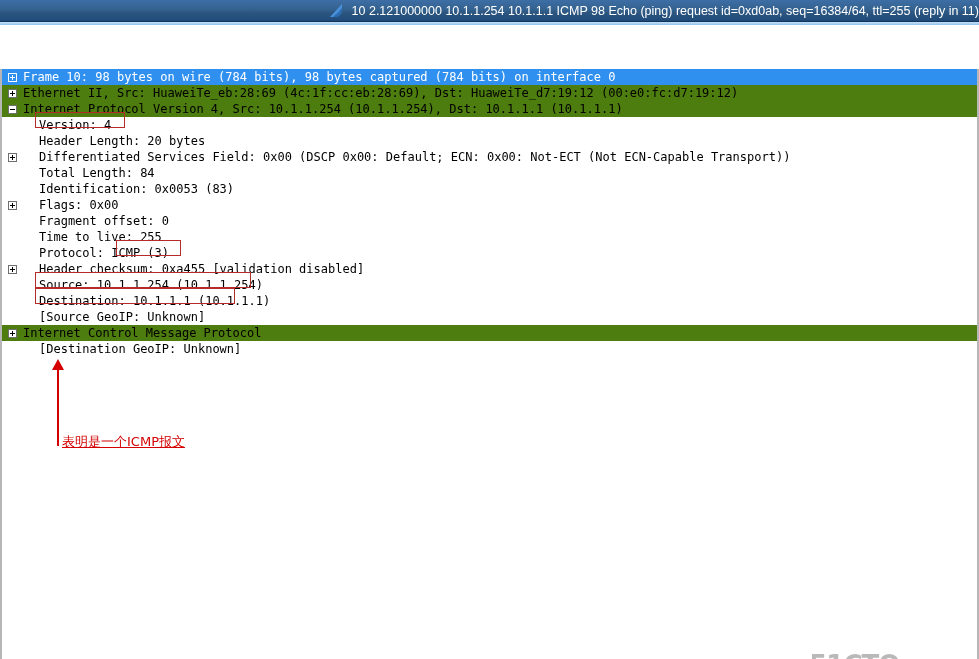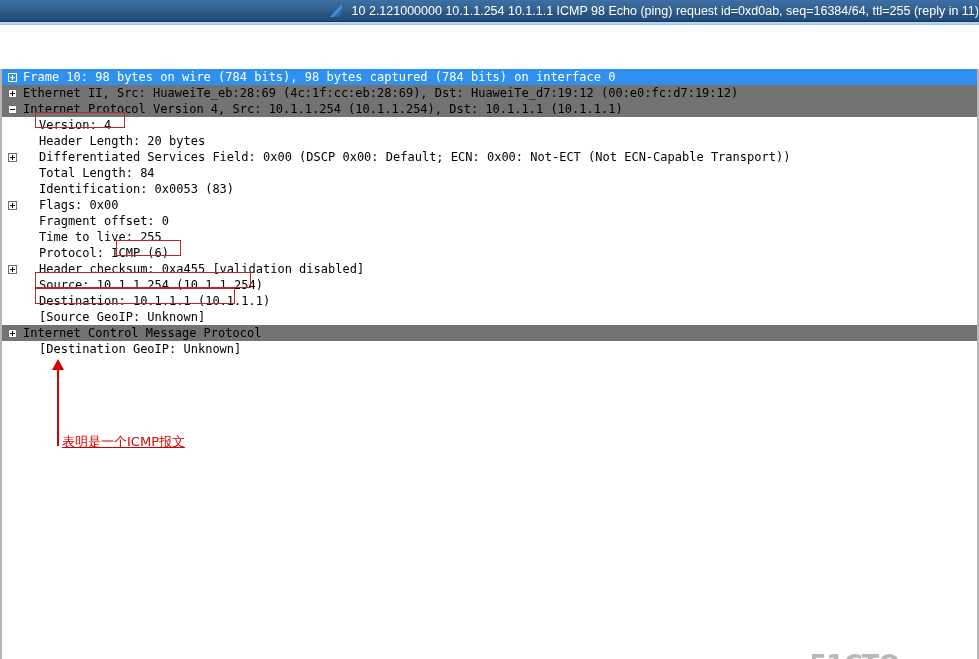--- a/index.html
+++ b/index.html
@@ -85,21 +85,21 @@
     position: relative;
     height: 16px;
     line-height: 16px;
     white-space: nowrap;
     font-family: "DejaVu Sans Mono", "Liberation Mono", monospace;
     font-size: 12px;
     color: #000000;
     background: #ffffff;
   }
   .row.shaded {
-    background: #737373;
+    background: #4d7c0f;
   }
   .row.selected {
     background: #2f90f0;
     color: #ffffff;
   }
 
   
   .expander {
     position: absolute;
     left: 6px;
@@ -267,21 +267,21 @@
           <span class="expander plus"></span>
           <span class="row-text">Flags: 0x00</span>
         </div>
         <div class="row lvl1">
           <span class="row-text">Fragment offset: 0</span>
         </div>
         <div class="row lvl1">
           <span class="row-text">Time to live: 255</span>
         </div>
         <div class="row lvl1">
-          <span class="row-text">Protocol: ICMP (6)</span>
+          <span class="row-text">Protocol: ICMP (3)</span>
         </div>
         <div class="row lvl1">
           <span class="expander plus"></span>
           <span class="row-text">Header checksum: 0xa455 [validation disabled]</span>
         </div>
         <div class="row lvl1">
           <span class="row-text">Source: 10.1.1.254 (10.1.1.254)</span>
         </div>
         <div class="row lvl1">
           <span class="row-text">Destination: 10.1.1.1 (10.1.1.1)</span>

